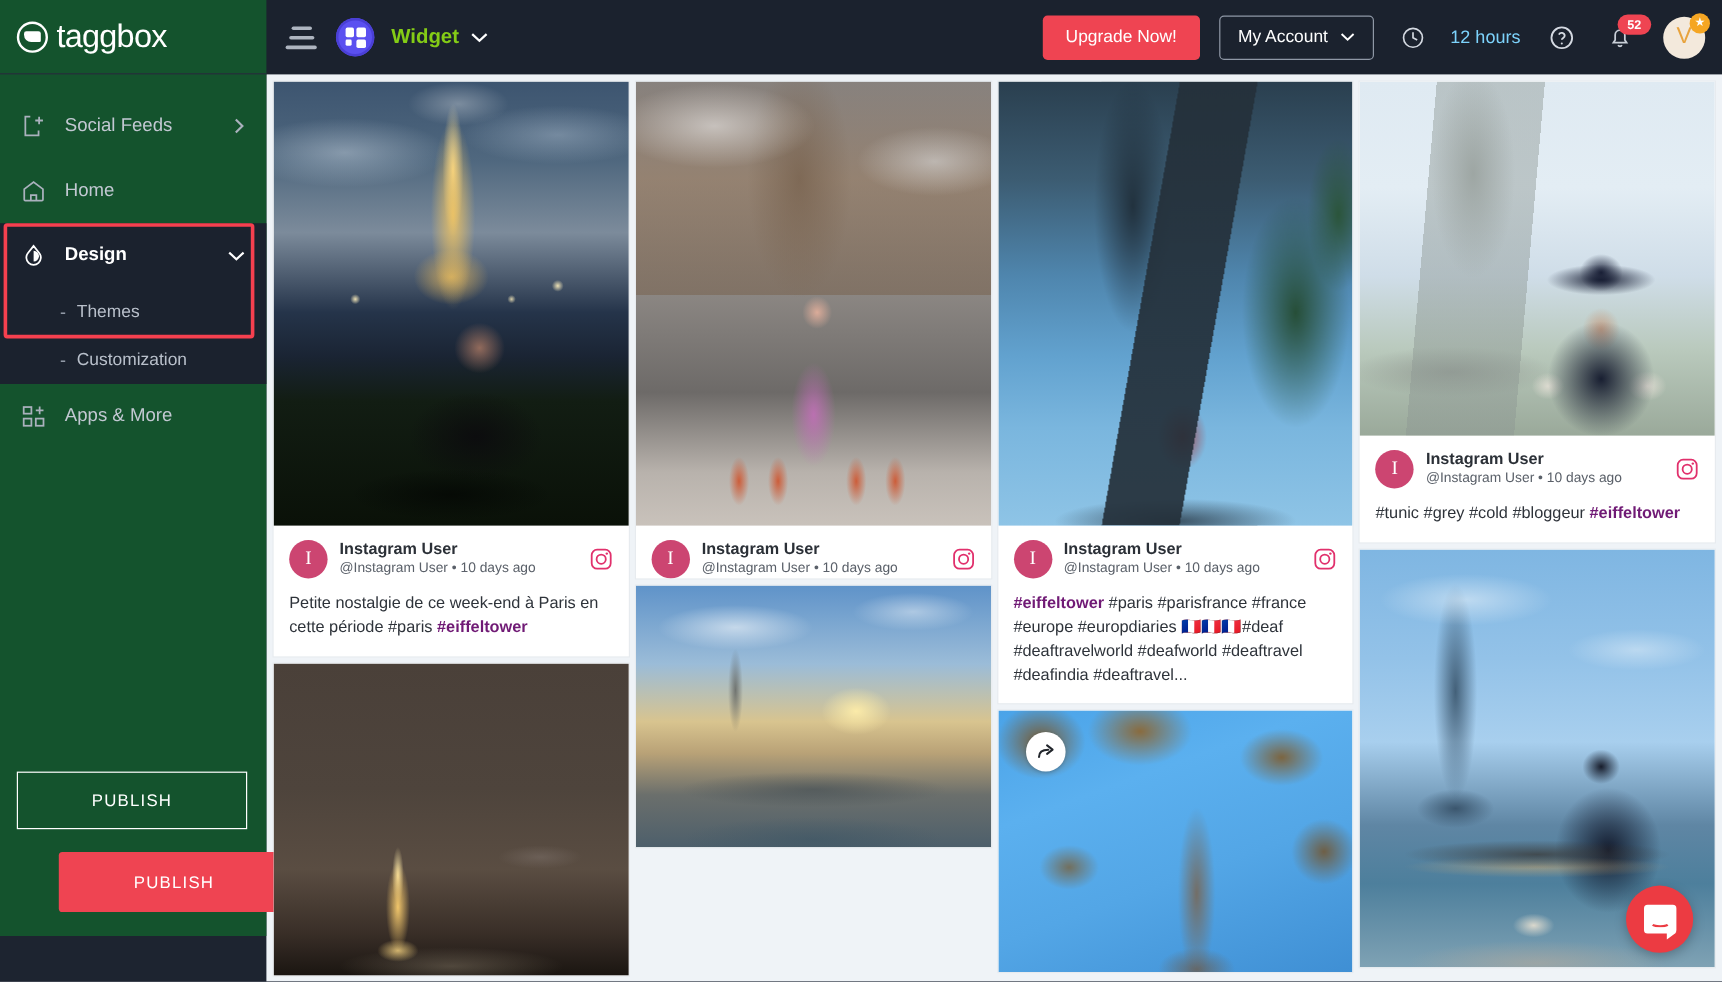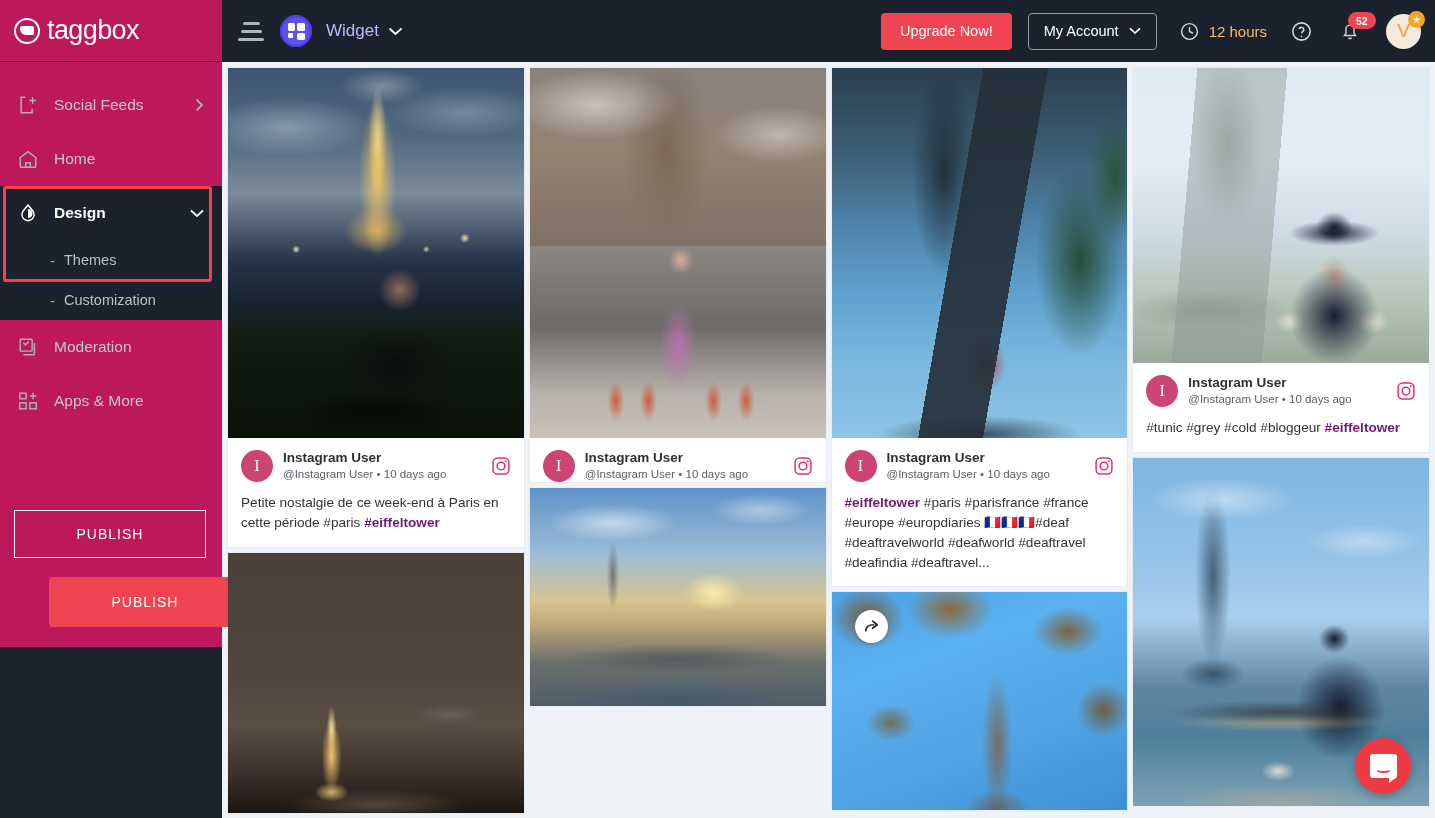--- a/index.html
+++ b/index.html
@@ -6,22 +6,22 @@
   html, body {
     width: 1435px; height: 818px;
     overflow: hidden;
     font-family: "Liberation Sans", sans-serif;
     background: #1d2430;
   }
   .app { display: flex; width: 1435px; height: 818px; }
 
   
   .sidebar {
-    width: 222px; min-width: 222px; height: 647px;
-    background: #be185d;
+    width: 222px; min-width: 222px; height: 780px;
+    background: #14532d;
     display: flex; flex-direction: column;
     position: relative;
   }
   .logo-row {
     height: 62px; display: flex; align-items: center;
     padding-left: 14px; gap: 7px;
     border-bottom: 1px solid #262e3b;
   }
   .logo-mark {
     width: 26px; height: 26px; border-radius: 50%;
@@ -97,38 +97,38 @@
     box-shadow: 0 0 0 2px #4a3fd6 inset;
     display: flex; align-items: center; justify-content: center;
     flex: 0 0 auto;
   }
   .wb-grid { width: 17px; height: 17px; display: grid;
     grid-template-columns: 7px 8px; grid-template-rows: 8px 7px; gap: 2px; }
   .wb-grid span { background: #fff; border-radius: 1.5px; }
   .wb-grid span.sm { transform: scale(.72); transform-origin: top left; }
 
   .widget-title {
-    color: #c4b5fd; font-weight: normal; font-size: 17px;
+    color: #84cc16; font-weight: bold; font-size: 17px;
     margin-left: 14px; cursor: pointer;
   }
   .chev { margin-left: 9px; cursor: pointer; }
   .topbar-right { margin-left: auto; display: flex; align-items: center; gap: 0; }
   .btn-upgrade {
     background: #ef4452; color: #fff; border: none; border-radius: 4px;
     height: 37px; padding: 0 19px; font-size: 14.5px; cursor: pointer;
     font-family: "Liberation Sans", sans-serif;
   }
   .btn-account {
     margin-left: 16px; height: 37px; padding: 0 15px;
     background: transparent; border: 1px solid #8f98a6; border-radius: 4px;
     color: #ffffff; font-size: 14.5px; cursor: pointer;
     display: flex; align-items: center; gap: 10px;
     font-family: "Liberation Sans", sans-serif;
   }
-  .clock-wrap { margin-left: 22px; display: flex; align-items: center; gap: 9px; color: #fdba74; font-size: 15px; }
+  .clock-wrap { margin-left: 22px; display: flex; align-items: center; gap: 21px; color: #7dd3fc; font-size: 15px; }
   .help-icon { margin-left: 23px; cursor: pointer; display:flex; }
   .bell-wrap { margin-left: 26px; position: relative; cursor: pointer; display:flex; }
   .bell-badge {
     position: absolute; top: -8px; left: 9px;
     background: #ef4452; color: #fff; font-size: 10.5px; font-weight: bold;
     border-radius: 10px; min-width: 20px; height: 17px;
     display: flex; align-items: center; justify-content: center; padding: 0 8px;
   }
   .avatar-wrap { margin-left: 25px; position: relative; cursor: pointer; }
   .avatar {
@@ -248,28 +248,20 @@
         <div class="sub-item">
           <span class="sub-dash">-</span>
           <span>Themes</span>
         </div>
         <div class="sub-item">
           <span class="sub-dash">-</span>
           <span>Customization</span>
         </div>
       </div>
 
-      <div class="nav-item">
-        <svg class="nav-icon" viewBox="0 0 24 24" fill="none" stroke="#aab1bd" stroke-width="1.6">
-          <rect x="3.5" y="3.5" width="13" height="13" rx="1"></rect>
-          <path d="M7 7.5l2.2 2.2 3.8-3.8"></path>
-          <path d="M19 7.5v12a1 1 0 0 1-1 1H7"></path>
-        </svg>
-        <span class="ni-label">Moderation</span>
-      </div>
 
 
       <div class="nav-item">
         <svg class="nav-icon" viewBox="0 0 24 24" fill="none" stroke="#aab1bd" stroke-width="1.6">
           <rect x="3" y="3.5" width="7" height="6"></rect>
           <rect x="3" y="14" width="7" height="6.5"></rect>
           <rect x="14" y="14" width="7" height="6.5"></rect>
           <path d="M17.5 3v7M14 6.5h7"></path>
         </svg>
         <span class="ni-label">Apps &amp; More</span>

